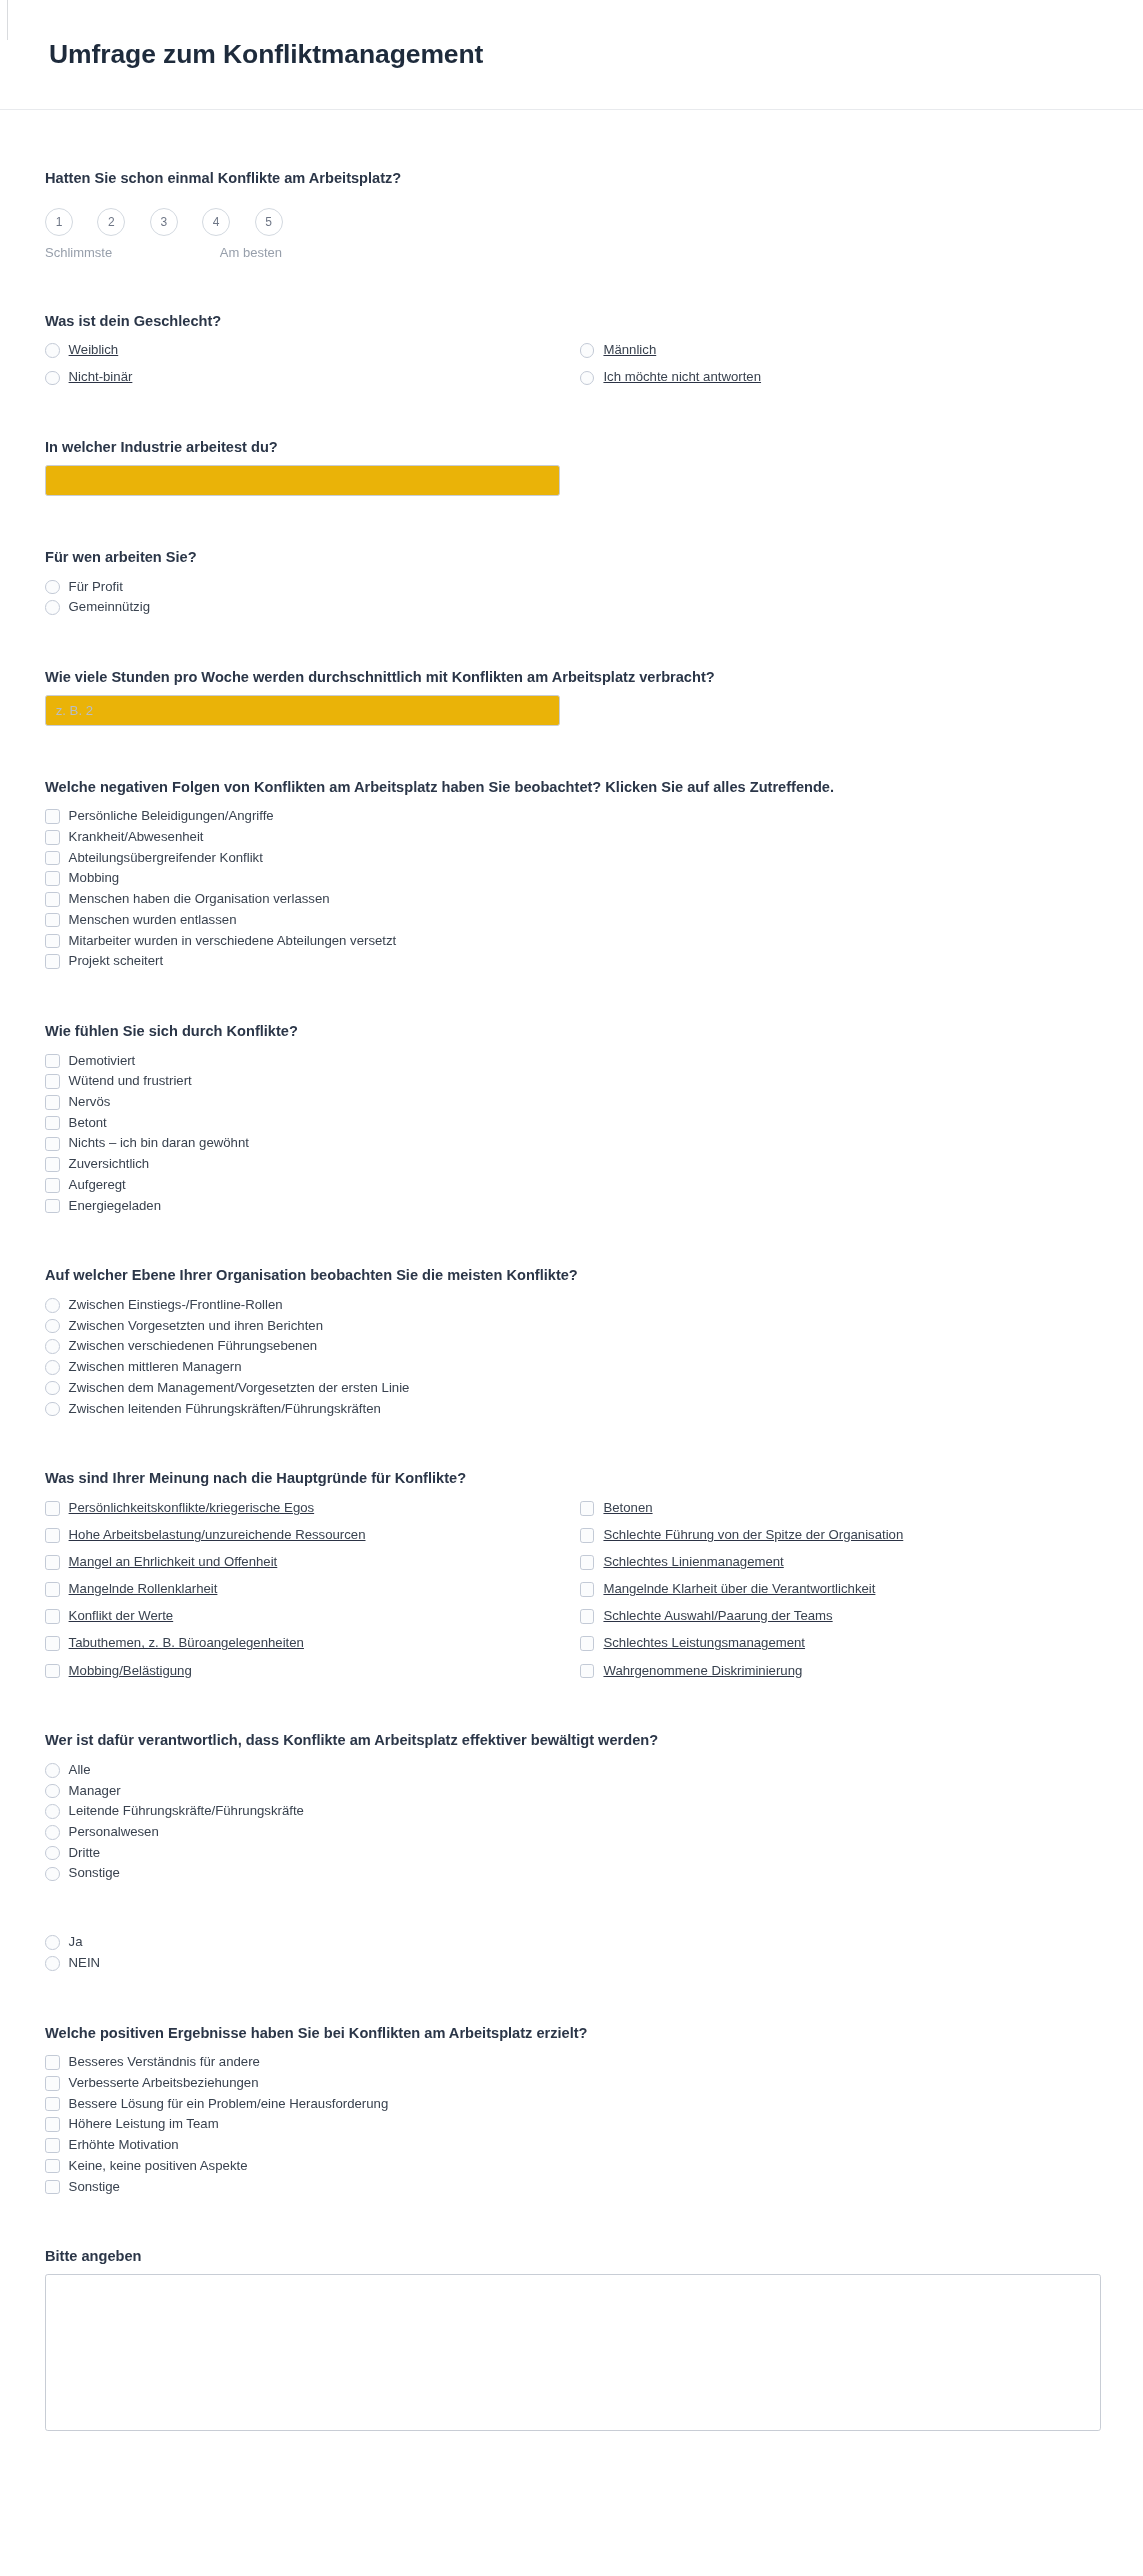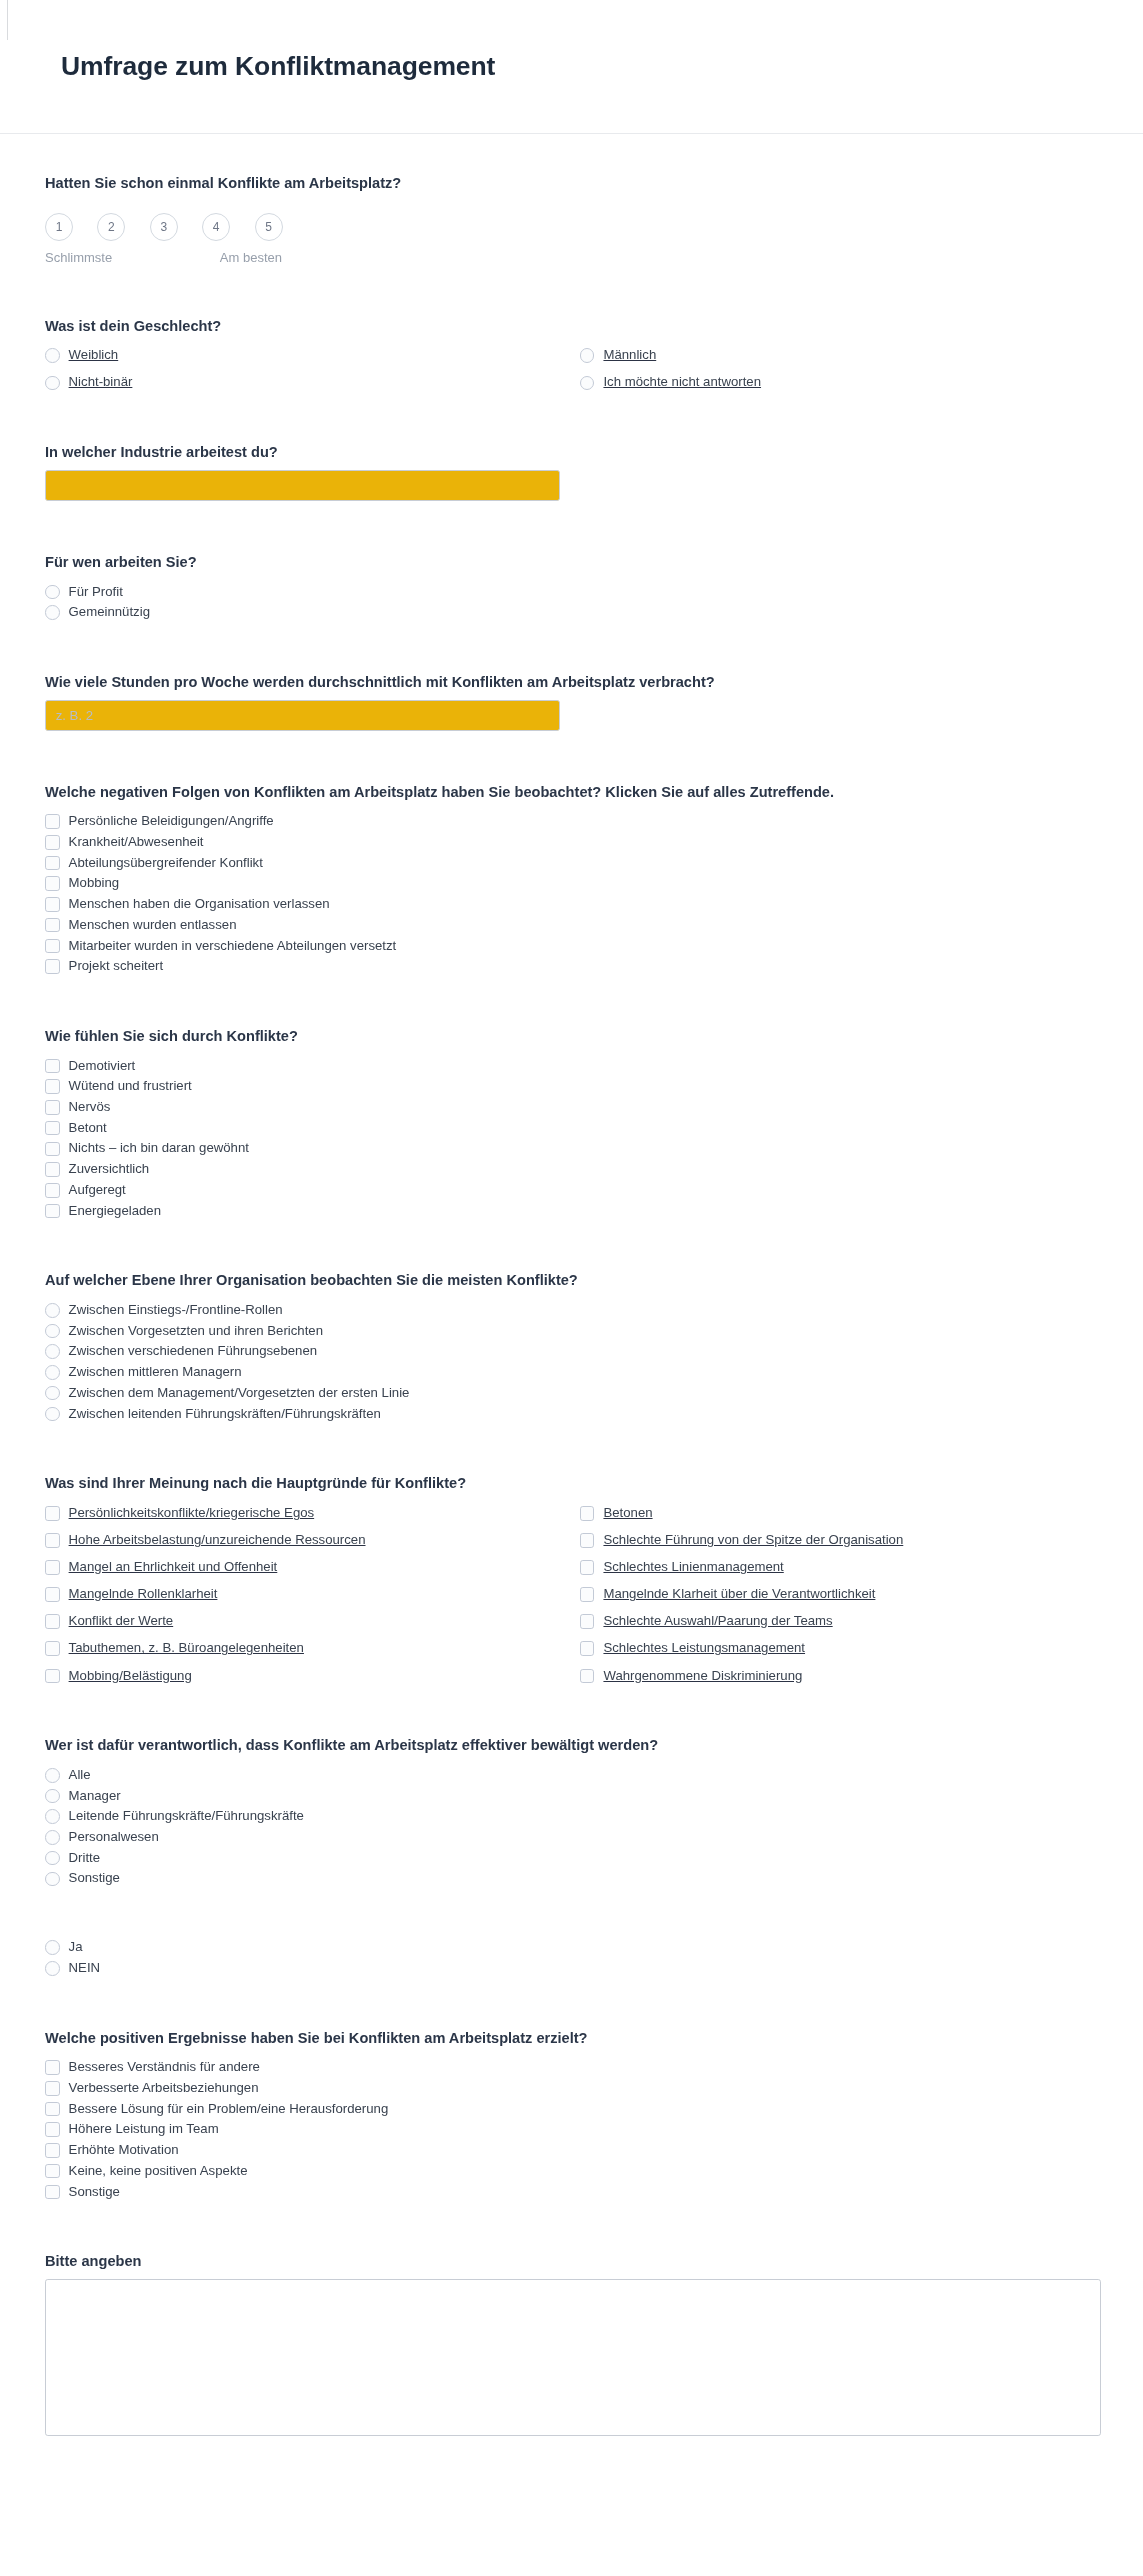--- a/index.html
+++ b/index.html
@@ -21,32 +21,32 @@
     position: absolute;
     left: 7px; top: 0;
     width: 0.7px; height: 40px;
     background: #d9dbde;
   }
   .header {
     padding: 35px 45px 35px;
     border-bottom: 0.7px solid #e8eaed;
   }
   .header h1 {
-    margin: 16px;
+    margin: 4px;
     font-size: 26.5px;
     font-weight: 700;
     color: #1e2b3c;
     letter-spacing: -0.1px;
   }
   .content {
     padding: 0 45px 24px;
     flex: 1 0 auto;
   }
   .question { margin-top: 52px; }
-  .question.first { margin-top: 40px; }
+  .question.first { margin-top: 59px; }
   .q-label {
     font-size: 14.6px;
     font-weight: 600;
     color: #2b3648;
     margin-bottom: 12.5px;
     line-height: 1.25;
   }
   .q-label.tight { margin-bottom: 8.4px; }
   .q-label.roomy { margin-bottom: 21px; }
 

